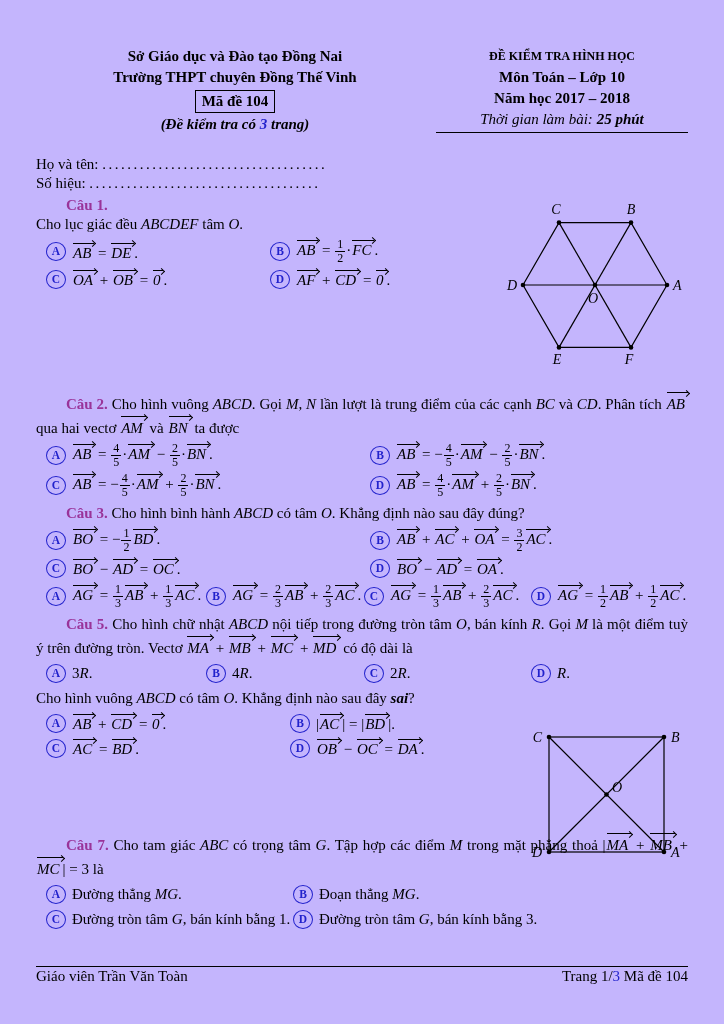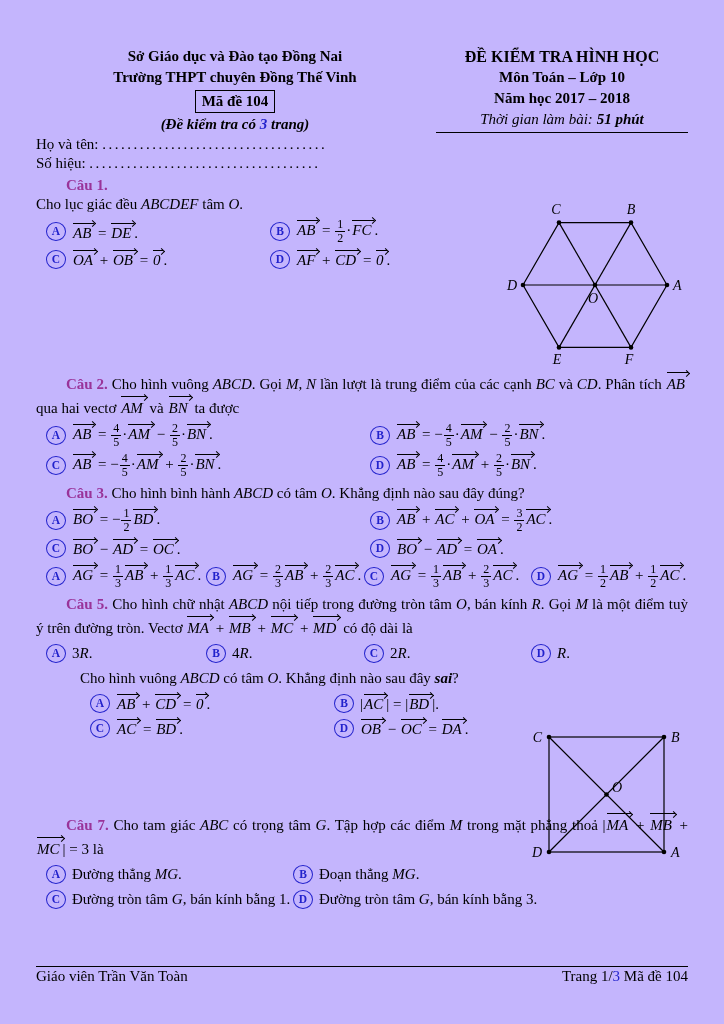--- a/index.html
+++ b/index.html
@@ -8,31 +8,31 @@
     padding:0 36px; overflow:hidden; background:#c4b5fd;
     font-family:"Liberation Serif","DejaVu Serif",serif; font-size:15px; color:#000;
   }
   
   .header { display:flex; justify-content:space-between; padding-top:46px; }
   .h-left { width:398px; text-align:center; font-weight:bold; line-height:21px; }
   .h-left .box { display:inline-block; border:1px solid #000; padding:0 6px; margin:2px 0 1px 0; }
   .h-left .note { font-style:italic; }
   .h-right { width:252px; text-align:center; line-height:21px; border-bottom:1px solid #000;
              padding-bottom:2px; align-self:flex-start; }
-  .h-right .t1 { font-weight:bold; font-size:16px; }
+  .h-right .t1 { font-weight:bold; font-size:12px; }
   .h-right .t2,.h-right .t3 { font-weight:bold; }
   
-  .student { margin-top:0; line-height:19px; }
+  .student { margin-top:20px; line-height:19px; }
   .dots { letter-spacing:2.5px; }
   
   .question { margin-top:4px; }
   .q-head { font-weight:bold; color:#993399;margin-left:30px; }
   .q-text { line-height:21px; text-align:justify; }
   .q1-body { width:462px; }
-  .q6-body { width:490px;margin-left:44px; }
+  .q6-body { width:490px; }
   .opts { margin:3px 0 0 10px; display:grid; row-gap:3px; }
   .g-q1   { grid-template-columns:224px 1fr; }
   .g-wide { grid-template-columns:324px 1fr; }
   .g-four { grid-template-columns:160px 158px 167px 1fr; }
   .g-q6   { grid-template-columns:244px 1fr; }
   .g-q7   { grid-template-columns:247px 1fr; }
   .opt { display:flex; align-items:center; gap:6px; min-height:22px; }
   .letter { width:18px; height:16px; flex:none; border:1px solid #2222cc; border-radius:50%;
             color:#2222cc; font-weight:bold; font-size:11.5px; line-height:1;
             display:flex; align-items:center; justify-content:center; padding-top:1px; }
@@ -62,21 +62,21 @@
     <div class="h-left">
       <div>Sở Giáo dục và Đào tạo Đồng Nai</div>
       <div>Trường THPT chuyên Đồng Thế Vinh</div>
       <div><span class="box">Mã đề 104</span></div>
       <div class="note">(Đề kiểm tra có <span class="blue">3</span> trang)</div>
     </div>
     <div class="h-right">
       <div class="t1">ĐỀ KIỂM TRA HÌNH HỌC</div>
       <div class="t2">Môn Toán – Lớp 10</div>
       <div class="t3">Năm học 2017 – 2018</div>
-      <div class="t4"><i>Thời gian làm bài:</i> <strong><i>51 phút</i></strong></div>
+      <div class="t4"><i>Thời gian làm bài:</i> <strong><i>25 phút</i></strong></div>
     </div>
   </div>
 
   <div class="student">
     <div>
       <span>Họ và tên:</span>
       <span class="dots">....................................</span>
     </div>
     <div>
       <span>Số hiệu:</span>

